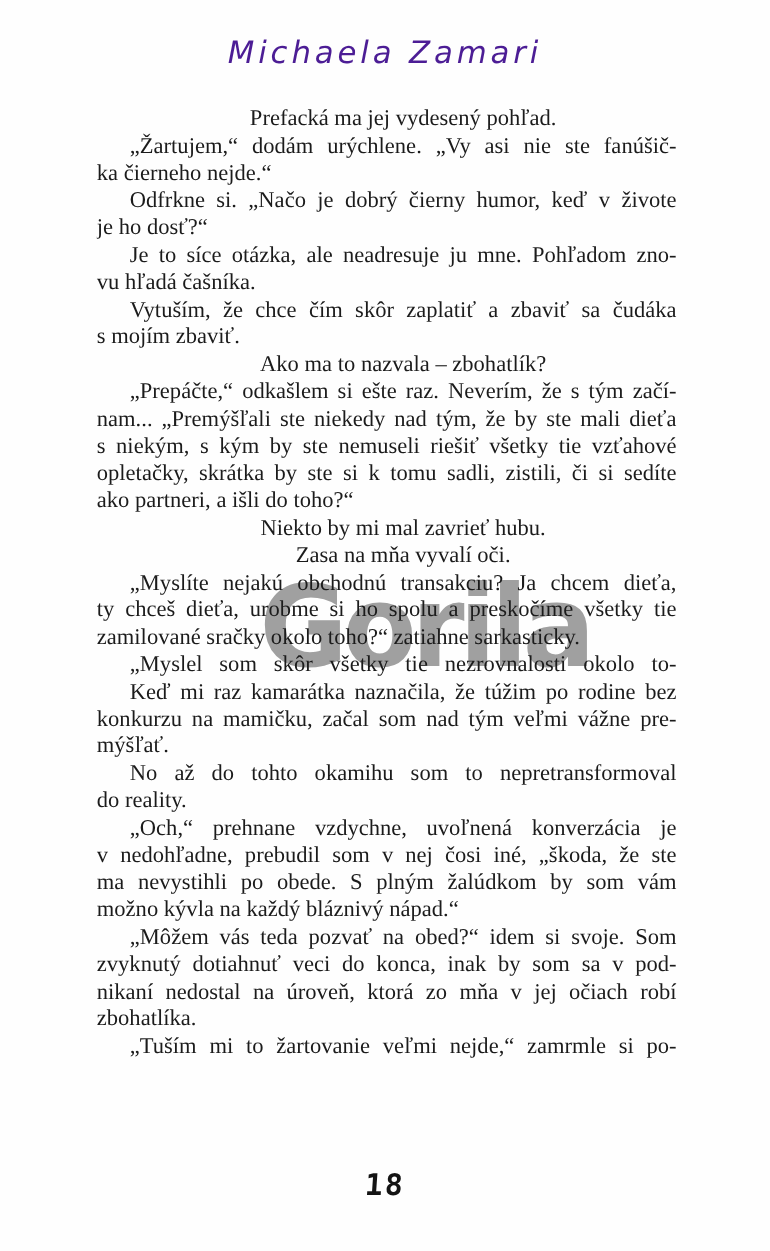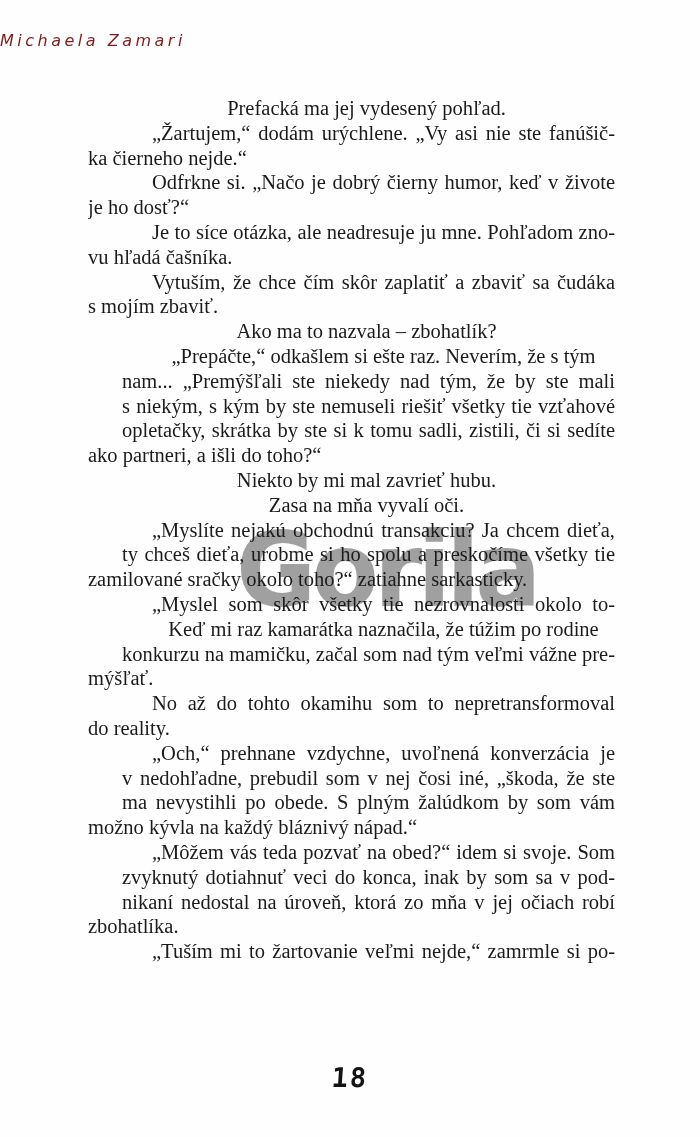--- a/index.html
+++ b/index.html
@@ -13,25 +13,26 @@
     height: 1137px;
     background: #fefefe;
     overflow: hidden;
     font-kerning: normal;
   }
   .running-header {
     position: absolute;
     top: 31px;
     left: 0;
     width: 100%;
+    text-align: center;
     font-family: "DejaVu Sans", sans-serif;
     font-style: italic;
-    font-size: 16px;
+    font-size: 28px;
     letter-spacing: 3.5px;
-    color: #7f1d1d;
+    color: #4c1d95;
   }
   .watermark {
     position: absolute;
     top: 519px;
     left: 236px;
     z-index: 0;
     font-family: "DejaVu Sans", sans-serif;
     font-weight: bold;
     font-size: 103px;
     line-height: 1;
@@ -53,21 +54,20 @@
     color: #1b1b1b;
   }
   .text-line {
     height: 24.8px;
     overflow: hidden;
     white-space: normal;
   }
   .text-line.justified {
     text-align: justify;
     text-align-last: justify;
-    margin-left: 34px;
   }
   .text-line.indent {
     padding-left: 30px;
     text-align: center;
   }
   .page-number {
     position: absolute;
     top: 1062px;
     left: 0;
     width: 100%;

